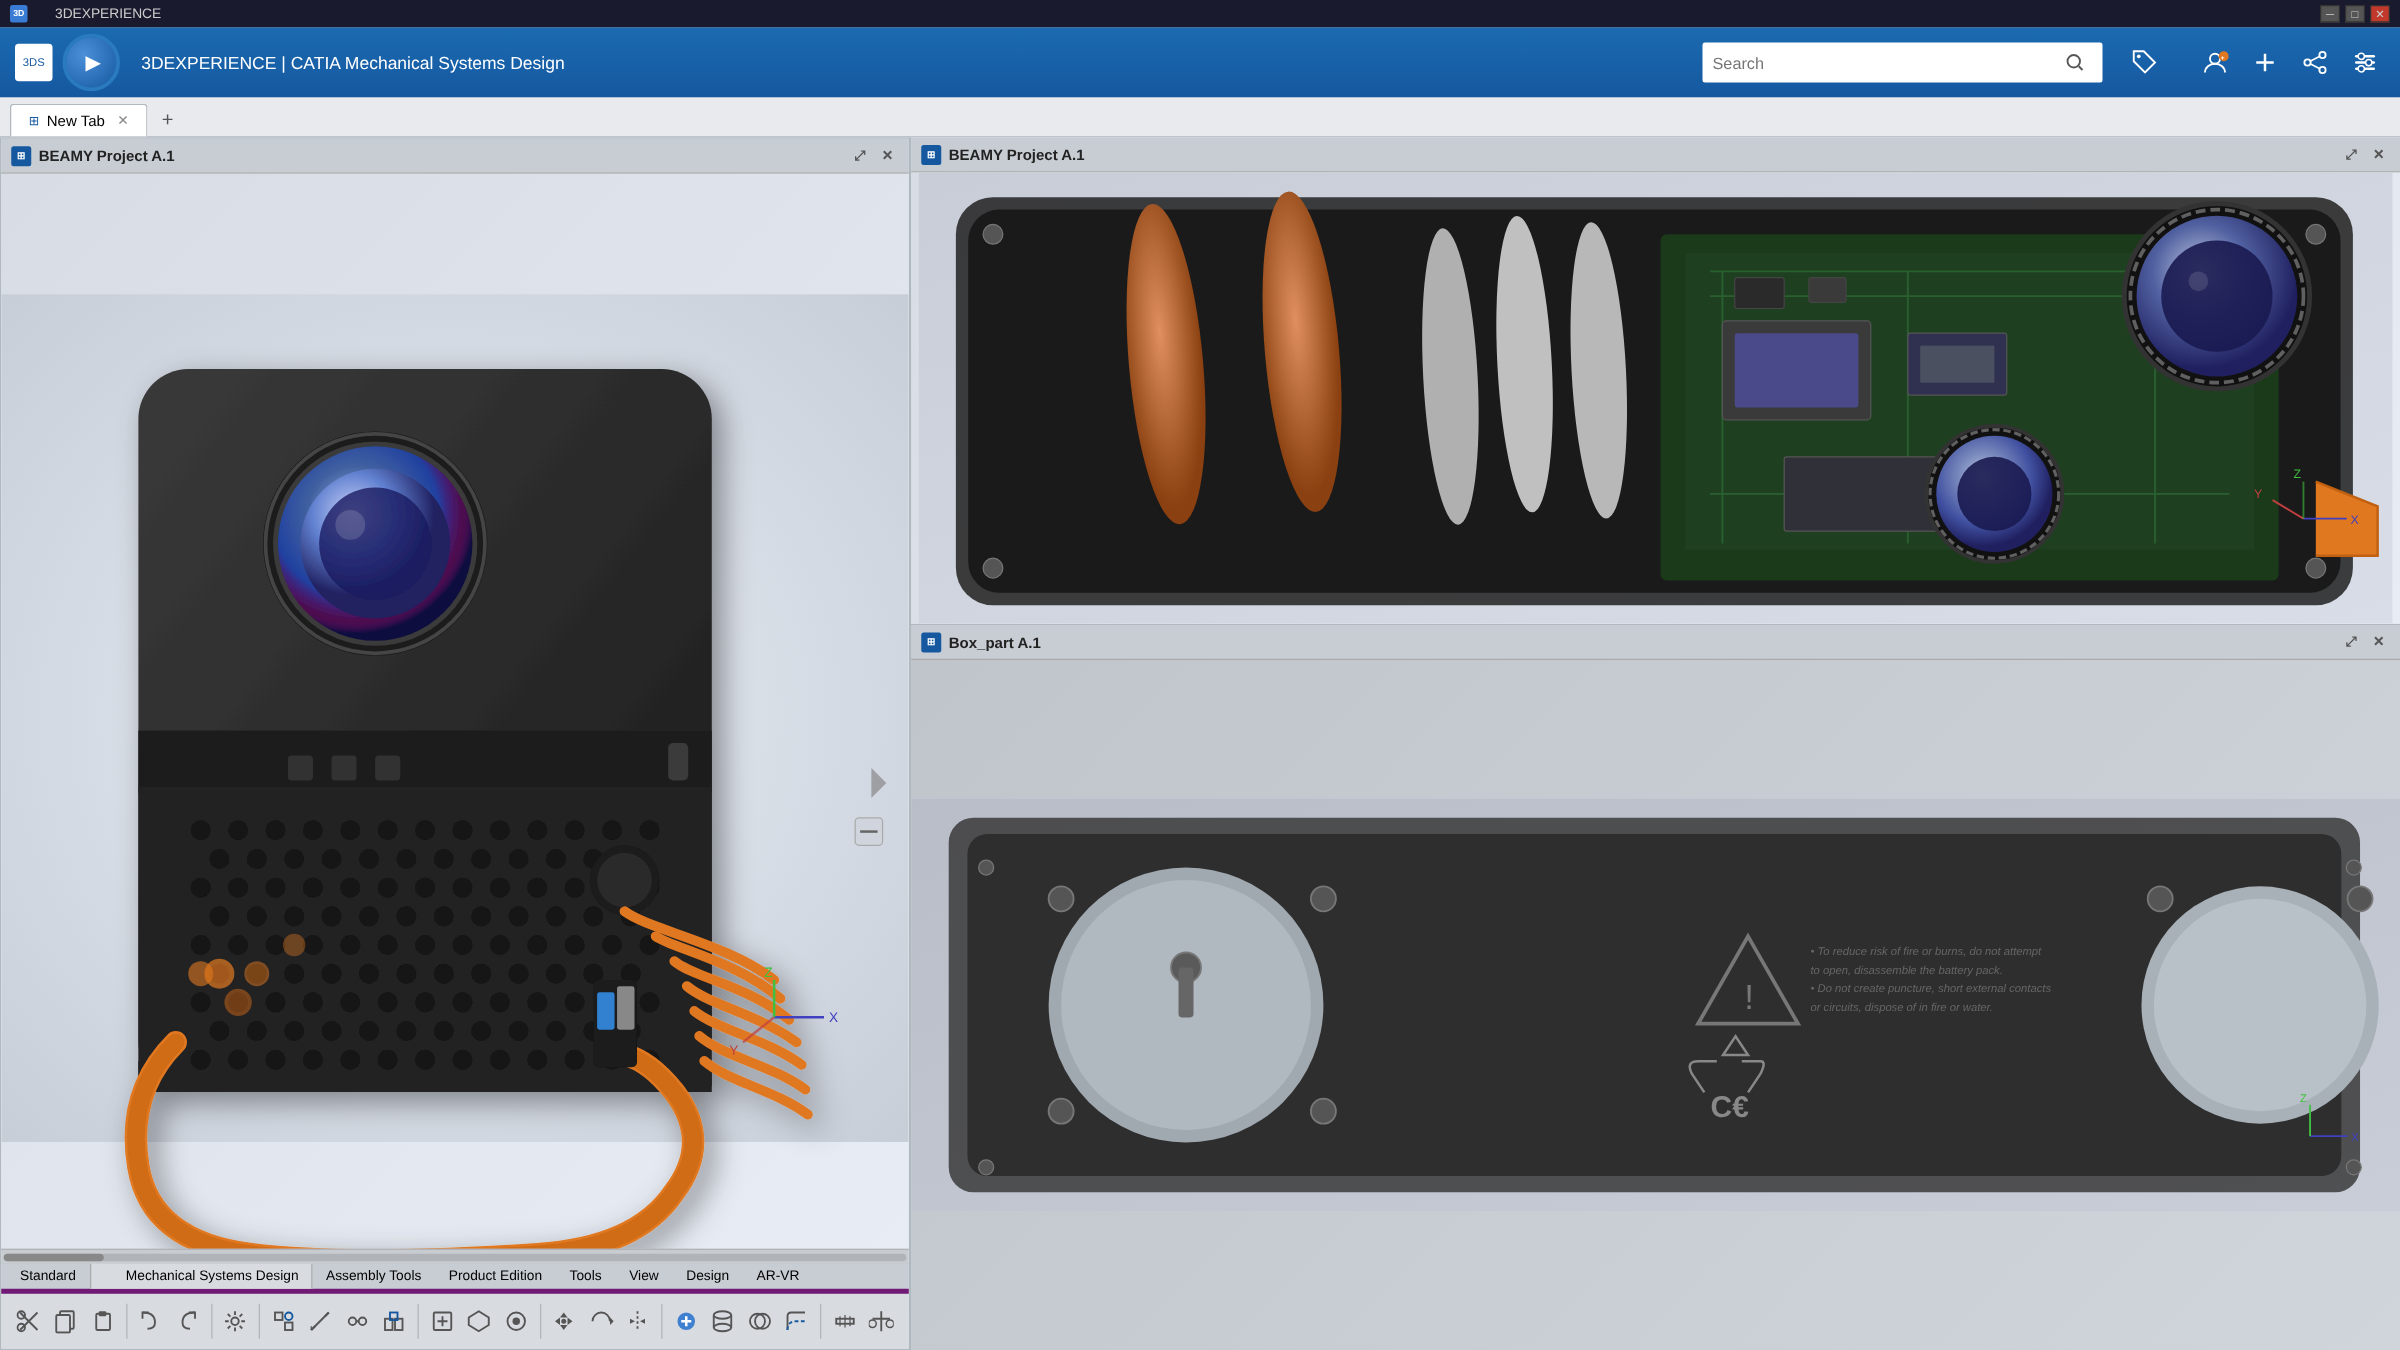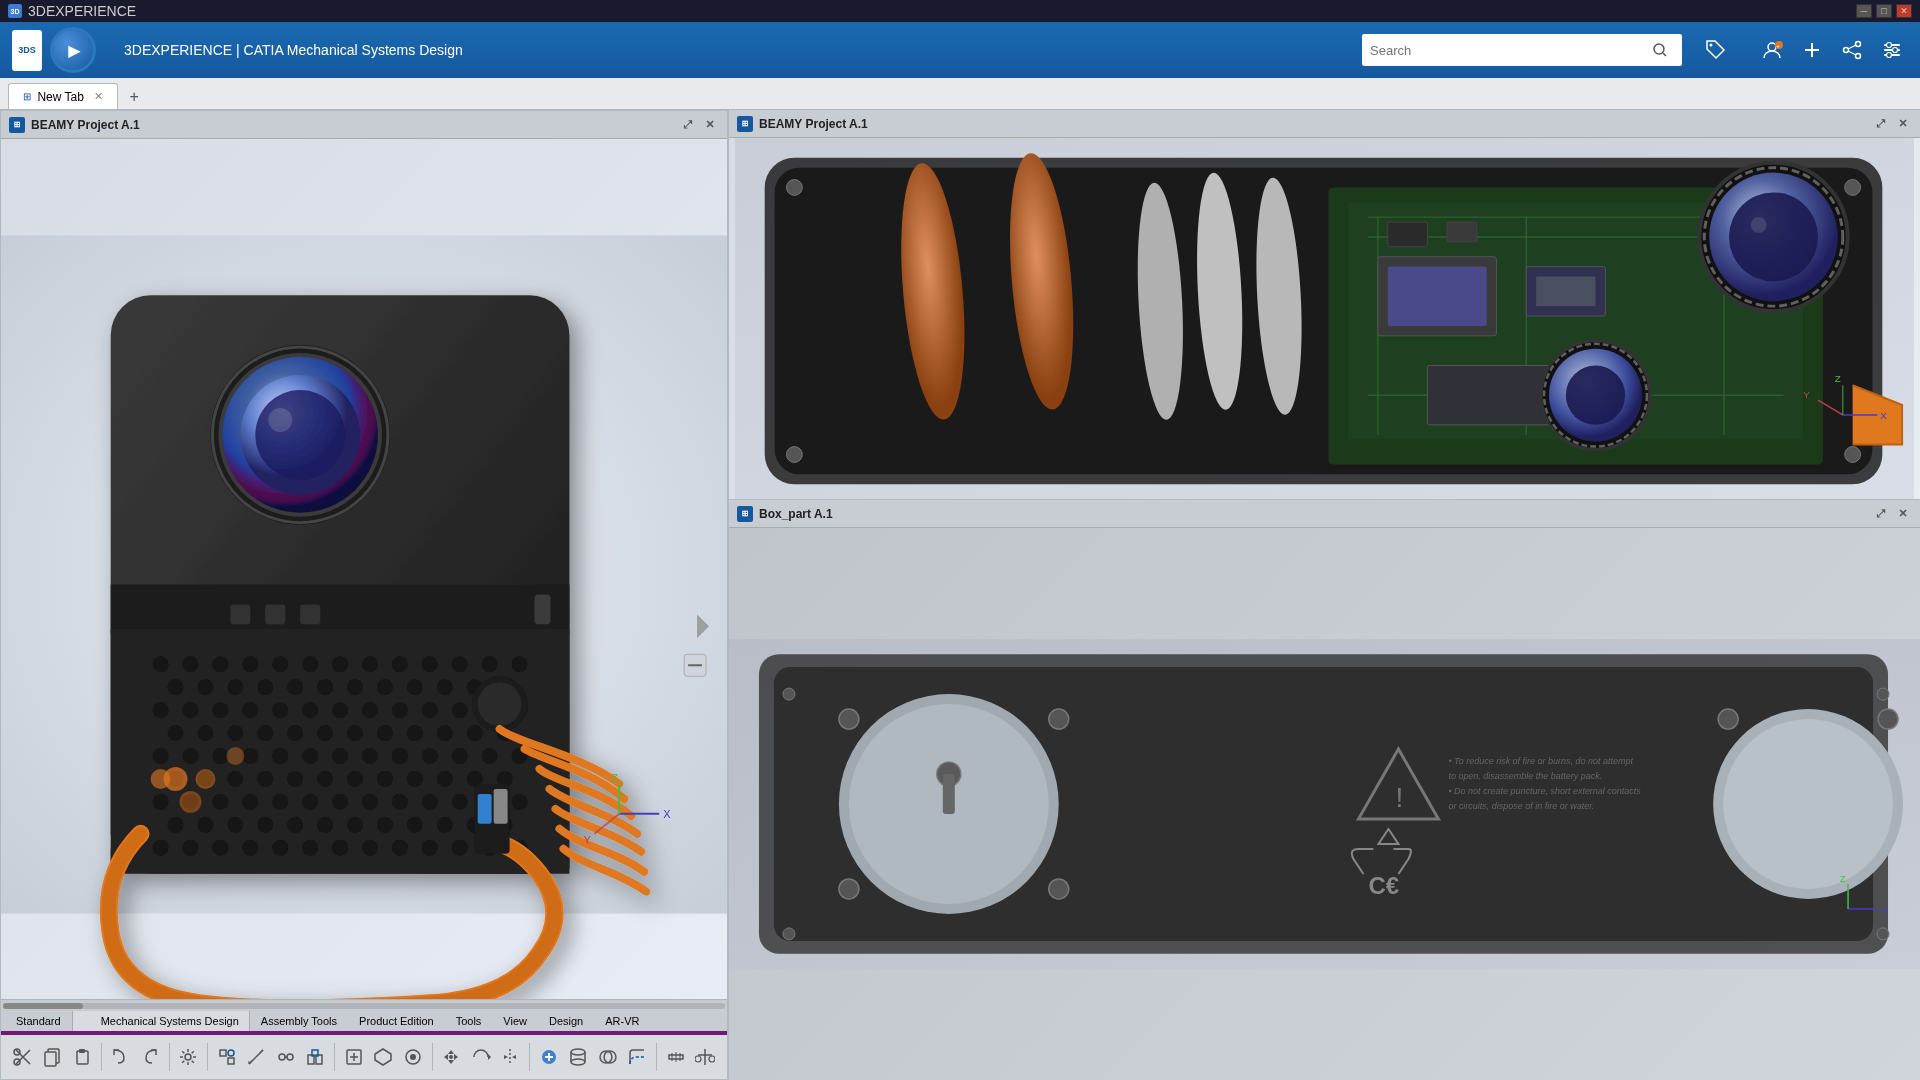--- a/index.html
+++ b/index.html
@@ -20,23 +20,23 @@
     }
     .win-btn.close { background: #c0392b; }
 
     
     #header {
       width: 100%; height: 56px; background: linear-gradient(180deg, #1b6ab0 0%, #1558a0 100%);
       display: flex; align-items: center; padding: 0 12px; gap: 12px;
     }
     #logo-area { display: flex; align-items: center; gap: 8px; }
     #logo-icon {
-      width: 30px; height: 41px; background: #fff;
+      width: 30px; height: 30px; background: #fff;
       border-radius: 3px; display: flex; align-items: center; justify-content: center;
-      font-size: 9px; font-weight: bold; color: #1558a0;
+      font-size: 9px; font-weight: normal; color: #1558a0;
     }
     #play-btn {
       width: 46px; height: 46px; border-radius: 50%;
       background: radial-gradient(circle at 35% 35%, #4a90d9, #1558a0);
       border: 3px solid #2a7ac0; display: flex; align-items: center; justify-content: center;
       cursor: pointer;
     }
     #play-btn::after { content: '▶'; color: white; font-size: 16px; margin-left: 3px; }
 
     #search-bar {
@@ -170,35 +170,35 @@
     .scroll-thumb { width: 80px; height: 6px; background: #888; border-radius: 3px; position: absolute; left: 0; }
   </style>
 </head>
 <body>
 
 <div id="titlebar">
   <div id="titlebar-left">
     <div style="width:14px;height:14px;background:#3a7bd5;border-radius:2px;display:flex;align-items:center;justify-content:center;">
       <span style="color:white;font-size:7px;font-weight:bold;">3D</span>
     </div>
-    <span id="win-title" style="color:#ccc;font-size:14px;">3DEXPERIENCE</span>
+    <span id="win-title" style="color:#ccc;font-size:11px;margin-left:16px;">3DEXPERIENCE</span>
   </div>
   <div id="titlebar-controls">
     <div class="win-btn">─</div>
     <div class="win-btn">□</div>
     <div class="win-btn close">✕</div>
   </div>
 </div>
 
 <div id="header">
   <div id="logo-area">
     <div id="logo-icon">3DS</div>
     <div id="play-btn"></div>
   </div>
-  <span style="color:white;font-size:14px;margin-left:16px;">3DEXPERIENCE | CATIA Mechanical Systems Design</span>
+  <span style="color:white;font-size:14px;margin-left:5px;">3DEXPERIENCE | CATIA Mechanical Systems Design</span>
 
   <div id="search-bar">
     <input id="search-input" type="text" style="flex: 1 1 0%; border: none; outline: none; font-size: 13px;" placeholder="Search">
     <div id="search-btn">
       <svg width="16" height="16" viewBox="0 0 16 16" fill="none">
         <circle cx="7" cy="7" r="5" stroke="#555" stroke-width="1.5"></circle>
         <line x1="11" y1="11" x2="14" y2="14" stroke="#555" stroke-width="1.5"></line>
       </svg>
     </div>
   </div>

